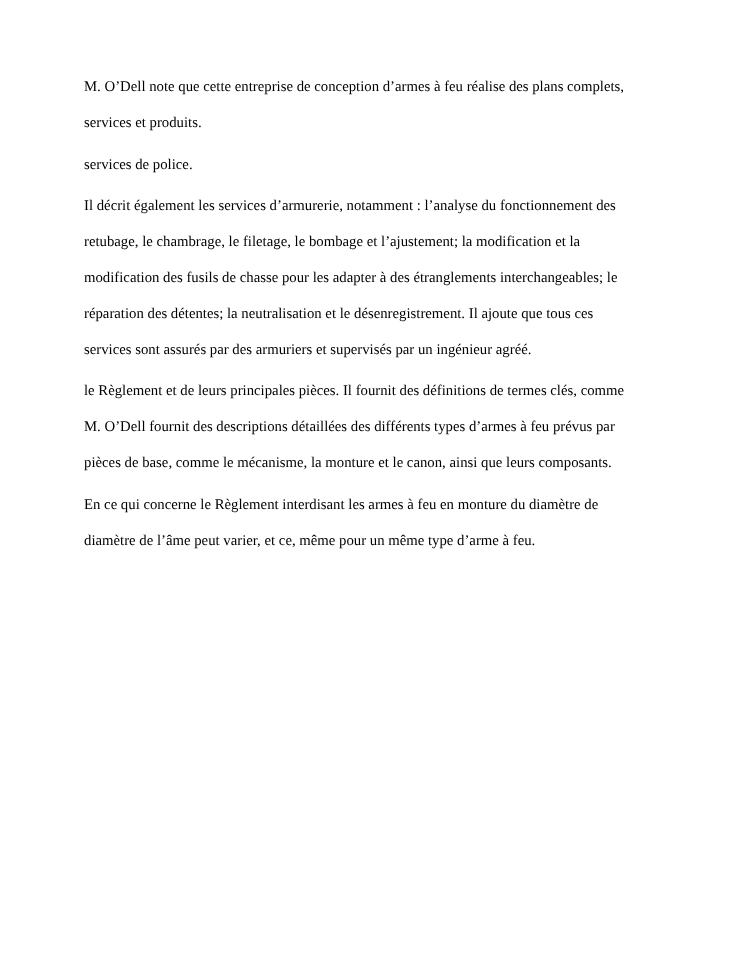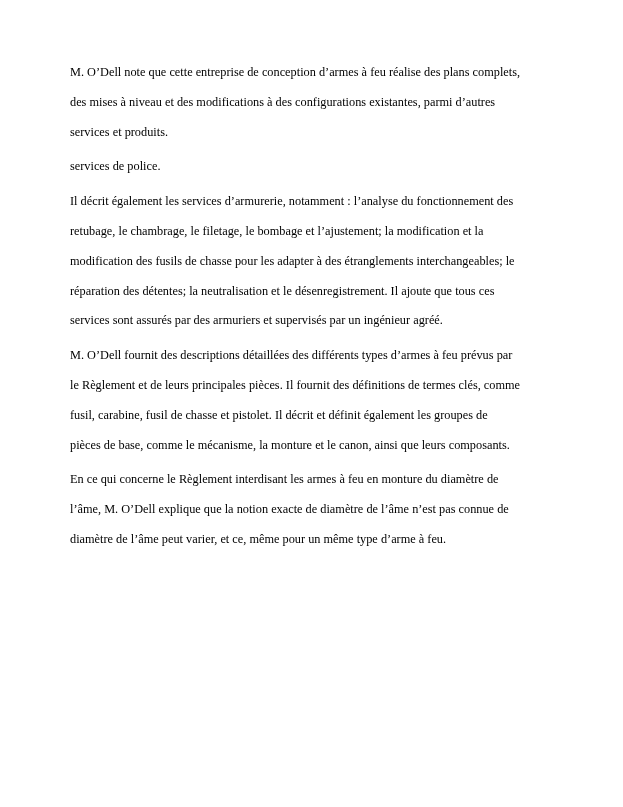--- a/index.html
+++ b/index.html
@@ -34,38 +34,35 @@
     white-space: pre;
   }
 </style>
 </head>
 <body>
 
 <div class="page" style="background: rgb(255, 255, 255);">
   <div class="doc-content" id="doc-content" style="color: rgb(0, 0, 0);">
       <p class="para">
         <span class="line">M. O’Dell note que cette entreprise de conception d’armes à feu réalise des plans complets,</span>
-        <span class="line">des mises à niveau et des modifications à des configurations existantes, parmi d’autres</span>
         <span class="line">services et produits.</span>
       </p>
       <p class="para">
         <span class="line">services de police.</span>
       </p>
       <p class="para">
         <span class="line">Il décrit également les services d’armurerie, notamment : l’analyse du fonctionnement des</span>
         <span class="line">retubage, le chambrage, le filetage, le bombage et l’ajustement; la modification et la</span>
         <span class="line">modification des fusils de chasse pour les adapter à des étranglements interchangeables; le</span>
         <span class="line">réparation des détentes; la neutralisation et le désenregistrement. Il ajoute que tous ces</span>
         <span class="line">services sont assurés par des armuriers et supervisés par un ingénieur agréé.</span>
       </p>
       <p class="para">
+        <span class="line">le Règlement et de leurs principales pièces. Il fournit des définitions de termes clés, comme</span>
         <span class="line">M. O’Dell fournit des descriptions détaillées des différents types d’armes à feu prévus par</span>
-        <span class="line">le Règlement et de leurs principales pièces. Il fournit des définitions de termes clés, comme</span>
-        <span class="line">fusil, carabine, fusil de chasse et pistolet. Il décrit et définit également les groupes de</span>
         <span class="line">pièces de base, comme le mécanisme, la monture et le canon, ainsi que leurs composants.</span>
       </p>
       <p class="para">
         <span class="line">En ce qui concerne le Règlement interdisant les armes à feu en monture du diamètre de</span>
-        <span class="line">l’âme, M. O’Dell explique que la notion exacte de diamètre de l’âme n’est pas connue de</span>
         <span class="line">diamètre de l’âme peut varier, et ce, même pour un même type d’arme à feu.</span>
       </p>
     </div>
 </div>
 
 </body></html>

